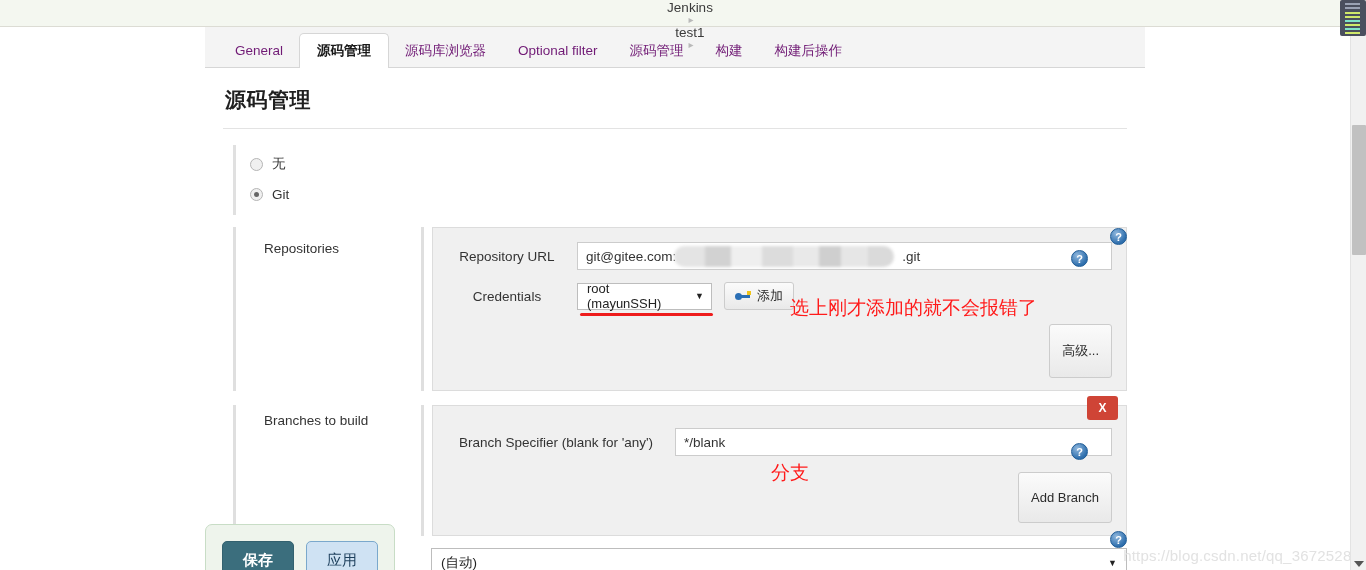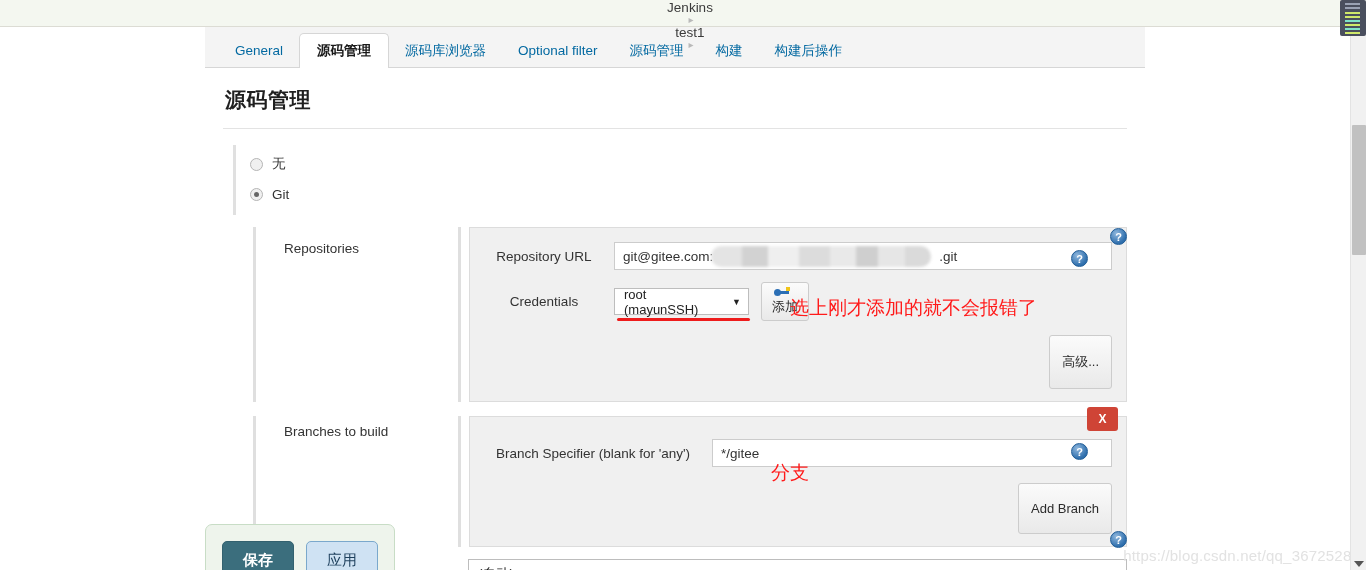--- a/index.html
+++ b/index.html
@@ -38,21 +38,21 @@
     background:#fff;
   }
 
   
   #tab-bar {
     height:41px; background:#f4f4f4;
     border-bottom:1px solid #d6d6d6;
     display:flex; align-items:flex-end; padding-left:14px;
   }
   .tab {
-    padding:9px 15px 9px; font-size:13.5px; color:#0369a1;
+    padding:9px 15px 9px; font-size:13.5px; color:#701a75;
     cursor:pointer; line-height:1.2; border:1px solid transparent;
     border-bottom:none; position:relative; top:1px; white-space:nowrap;
   }
   .tab.active {
     background:#fff; color:#1a1a1a; font-weight:bold;
     border-color:#d6d6d6; border-radius:5px 5px 0 0;
     padding-left:17px; padding-right:17px;
   }
 
   
@@ -75,23 +75,22 @@
   }
   .radio.checked::after {
     content:""; position:absolute; left:3px; top:3px;
     width:5px; height:5px; border-radius:50%; background:#666;
   }
   .radio-label { font-size:13.5px; color:#333; }
 
   
   .form-row { display:flex; margin-left:10px; position:relative; }
   .row-label {
-    width:205px; flex:none; font-size:13.5px; color:#333;
+    width:188px; flex:none; font-size:13.5px; color:#333;
     padding:14px 10px 0 28px;
-    margin-left:20px;
   }
   .row-body { flex:1; position:relative; }
   .nested-rail { border-left:3px solid #dfdfdf; }
 
   .grey-box {
     background:#f0f0f0; border:1px solid #dcdcdc;
     padding:14px 14px 12px 14px; position:relative;
   }
   .inner-row { display:flex; align-items:center; margin-bottom:12px; }
   .inner-label {
@@ -298,21 +297,21 @@
               </span>
             </div>
 
             <div class="inner-row" style="margin-bottom:6px;">
               <span class="inner-label" style="width:130px;">Credentials</span>
               <span class="sel" style="width:135px;">
                 <span>root (mayunSSH)</span>
                 <span class="caret">▼</span>
                 <span class="red-underline"></span>
               </span>
-              <span class="btn small" style="margin-left:12px;flex-direction:column;">
+              <span class="btn small" style="margin-left:12px;">
                 <span class="key-icon">
                   <span class="bow"></span>
                     <span class="shaft"></span>
                     <span class="tooth"></span>
                 </span>
                 <span>添加</span>
               </span>
             </div>
 
             <div class="btn-right-wrap" style="margin-top:14px;">
@@ -324,21 +323,21 @@
       </div>
 
       <div class="form-row" style="margin-top:14px;">
         <div class="row-label nested-rail" style="padding-top:8px;">Branches to build</div>
         <div class="row-body nested-rail" style="padding-left:8px;">
           <div class="grey-box" style="padding-top:22px;">
             <div class="del-x" style="top:-10px; right:8px;">X</div>
 
             <div class="inner-row">
               <span class="inner-label" style="width:228px;">Branch Specifier (blank for 'any')</span>
-              <span class="txt-input">*/gitee</span>
+              <span class="txt-input">*/blank</span>
             </div>
 
             <div class="btn-right-wrap" style="margin-top:16px;">
               <span class="btn">Add Branch</span>
             </div>
           </div>
         </div>
       </div>
 
       <div class="form-row" style="margin-top:12px;">

